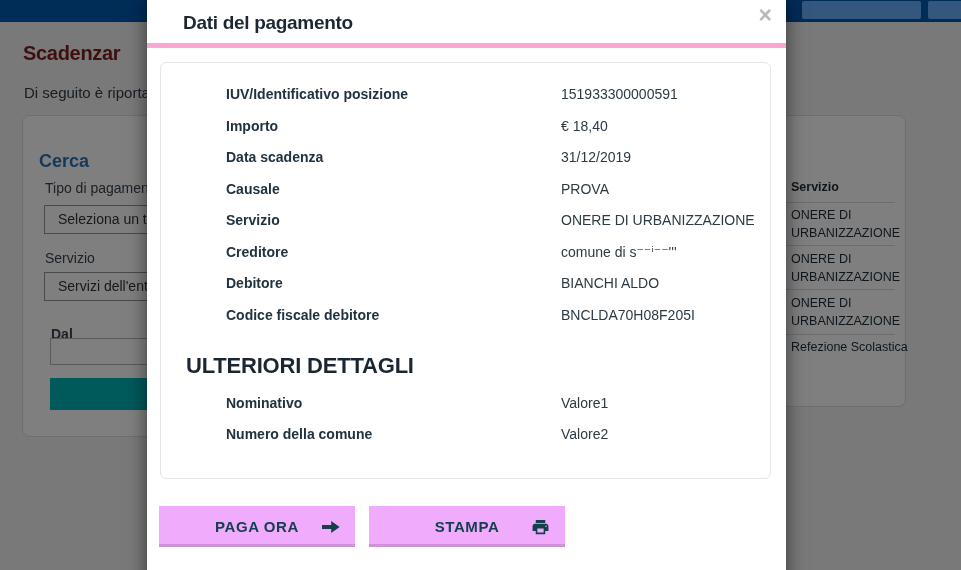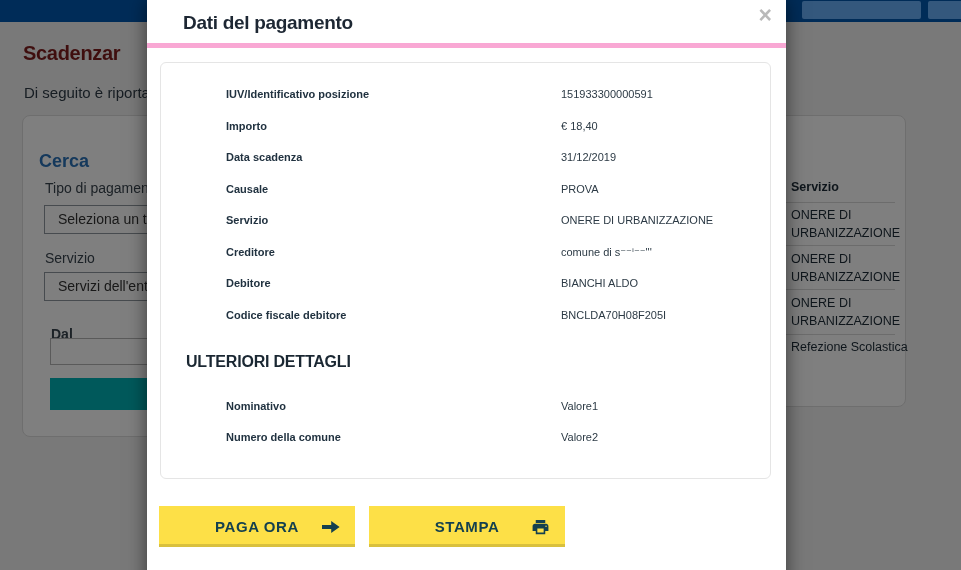--- a/index.html
+++ b/index.html
@@ -37,27 +37,27 @@
   
   .modal { position:absolute; left:147px; top:0; width:639px; height:600px; background:#ffffff;
            box-shadow:0 0 18px rgba(0,0,0,0.55); }
   .m-head { position:relative; height:48px; border-bottom:5px solid #f9a8d4; }
   .m-title { position:absolute; left:36px; top:12px; font-size:19px; font-weight:bold;
              color:#1d2733; letter-spacing:-0.3px; }
   .m-close { position:absolute; right:14px; top:2px; font-size:23px; font-weight:bold;
              color:#b9b9b9; cursor:pointer; line-height:26px; }
   .m-card { position:absolute; left:13px; top:62px; width:611px; height:417px;
             border:1px solid #e5e5e5; border-radius:6px; padding:24px 0 0 25px; overflow:hidden; }
-  .drow { display:flex; font-size:11px; line-height:15px; margin-bottom:16.5px;padding-left:40px; }
+  .drow { display:flex; font-size:14px; line-height:15px; margin-bottom:16.5px;padding-left:40px; }
   .drow .lbl { flex:0 0 335px; font-weight:bold; color:#213240; }
   .drow .val { color:#2c3a45; }
-  .m-h2 { margin-top:30px; margin-bottom:28px; font-size:16px; font-weight:bold;
+  .m-h2 { margin-top:30px; margin-bottom:17px; font-size:22px; font-weight:bold;
           color:#1a2732; letter-spacing:-0.2px; }
   .m-btns { position:absolute; left:12px; top:506px; display:flex; gap:14px; }
-  .btn { position:relative; width:196px; height:41px; background:#fde047; display:flex;
+  .btn { position:relative; width:196px; height:41px; background:#f0abfc; display:flex;
          align-items:center; justify-content:center; font-size:15px; font-weight:bold;
          letter-spacing:0.6px; color:#14404e; cursor:pointer;
          box-shadow:inset 0 -3px 0 rgba(0,0,0,0.14); }
   .btn .ico { position:absolute; right:15px; top:50%; transform:translateY(-50%);
               display:flex; align-items:center; }
   .btn svg { display:block; fill:#14404e; }
 </style>
 </head>
 <body>
 

